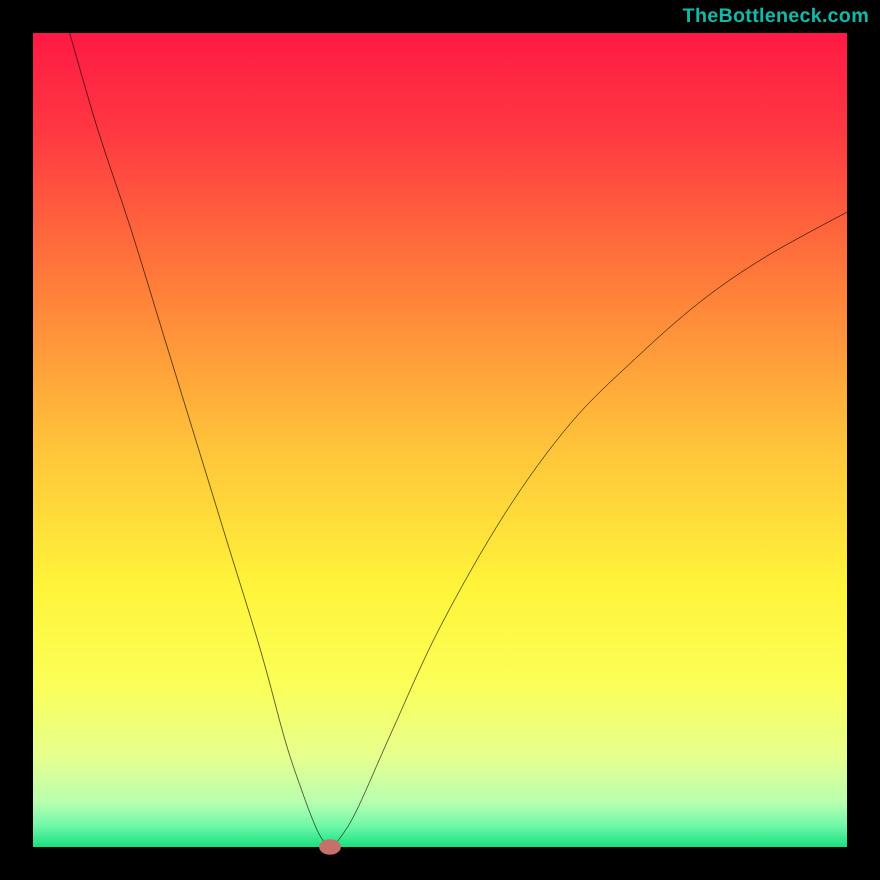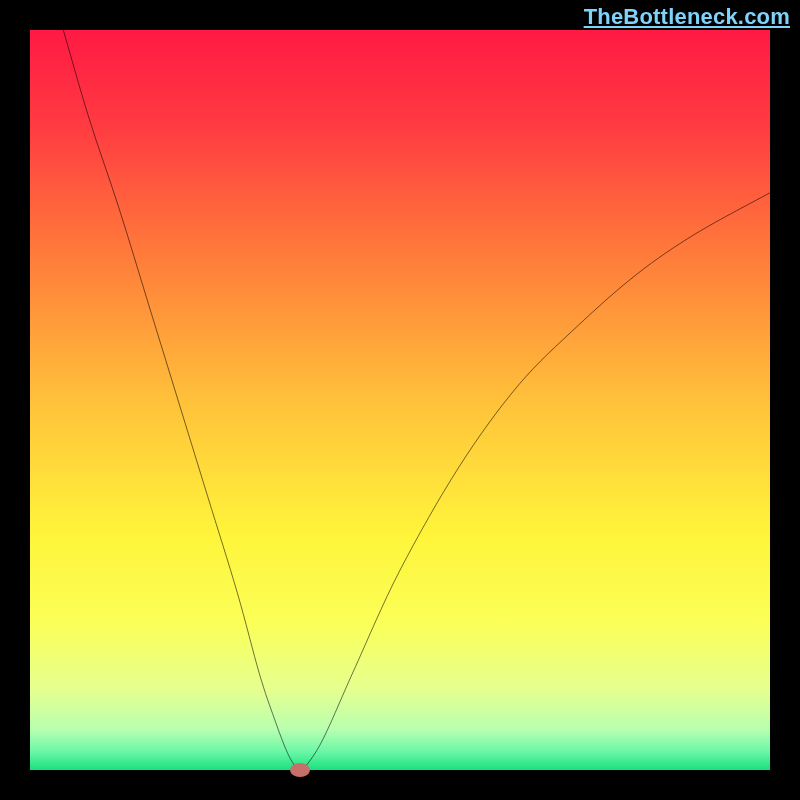--- a/index.html
+++ b/index.html
@@ -14,26 +14,25 @@
   .frame {
     position: relative;
     width: 800px;
     height: 800px;
     background: #000;
   }
   .watermark {
     position: absolute;
     top: 4px;
     right: 10px;
-    color: #7dd3fc;
-    font-size: 22px;
+    color: #14b8a6;
+    font-size: 18px;
     font-weight: 600;
     letter-spacing: 0.2px;
     user-select: none;
-    text-decoration: underline;
   }
   .plot {
     position: absolute;
     left: 30px;
     top: 30px;
     width: 740px;
     height: 740px;
   }
   .gradient-bg {
     position: absolute;

